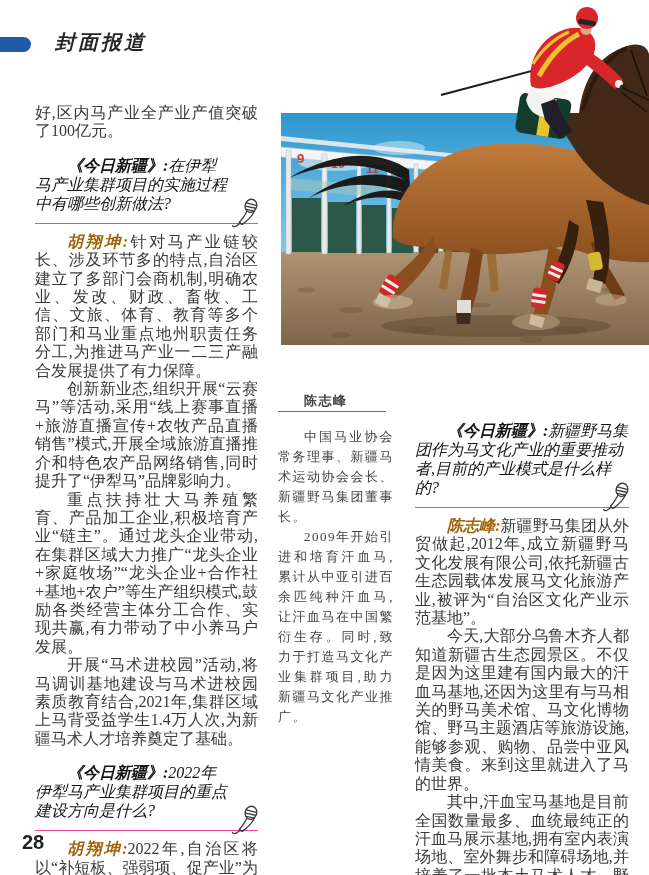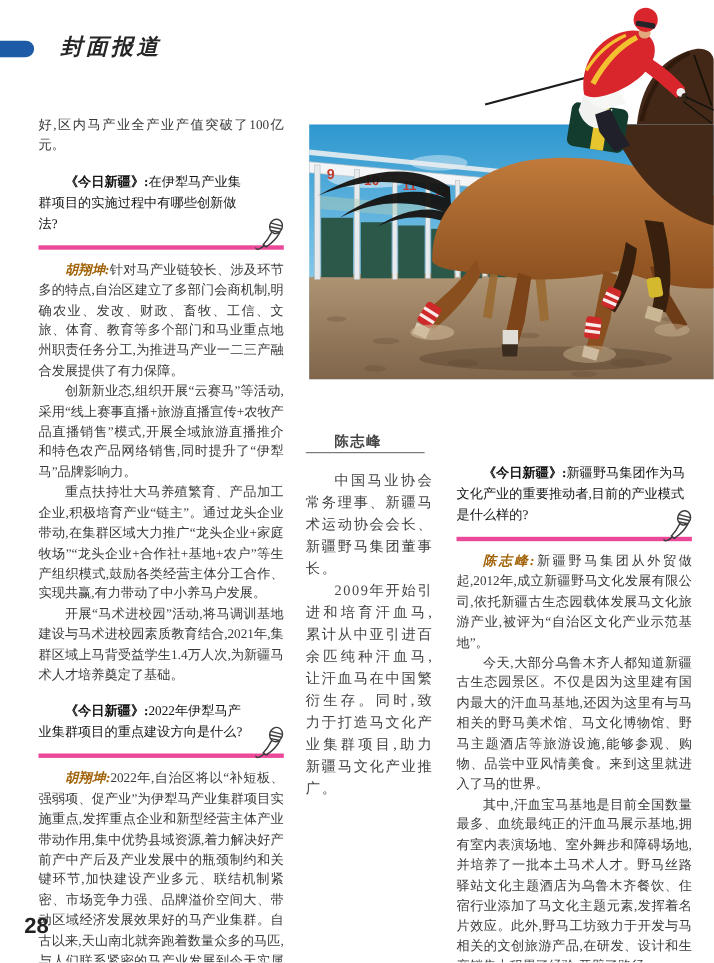--- a/index.html
+++ b/index.html
@@ -6,27 +6,27 @@
   .page{position:relative;width:649px;height:875px;background:#ffffff;overflow:hidden;
         font-family:"Liberation Serif",serif;color:#3a3a3a;}
 
   
   .header-pill{position:absolute;left:0;top:37px;width:31px;height:15px;
                border-radius:0 9px 9px 0;background:#1d5ba6;}
   .section-title{position:absolute;left:55px;top:29px;font-size:20px;font-weight:bold;
                  font-style:italic;letter-spacing:3px;color:#262626;}
 
   
-  p.body{margin:0;font-size:12px;line-height:18.4px;text-align:justify;color:#3a3a3a;text-indent:2em;}
+  p.body{margin:0;font-size:16px;line-height:18.4px;text-align:justify;color:#3a3a3a;text-indent:2em;}
   p.body.no-indent{text-indent:0;}
   .speaker{font-weight:bold;font-style:italic;color:#a16207;}
 
   
   .qblock{position:relative;margin:13px 0 9px;padding:2px 30px 10px 0;
-          border-bottom:4px solid #ec4899;font-size:12px;
+          border-bottom:1px solid #ec4899;font-style:italic;font-size:16px;
           line-height:19px;color:#151515;text-indent:2em;}
   .q-source{font-weight:bold;}
   .q-text{font-weight:normal;}
   .mic{position:absolute;right:-2px;bottom:-7px;width:28px;height:32px;}
 
   
   .col-left{position:absolute;left:35px;top:104px;width:223px;}
   .col-right{position:absolute;left:415px;top:406px;width:214px;}
   .col-right .qblock{padding-right:0;}
 

